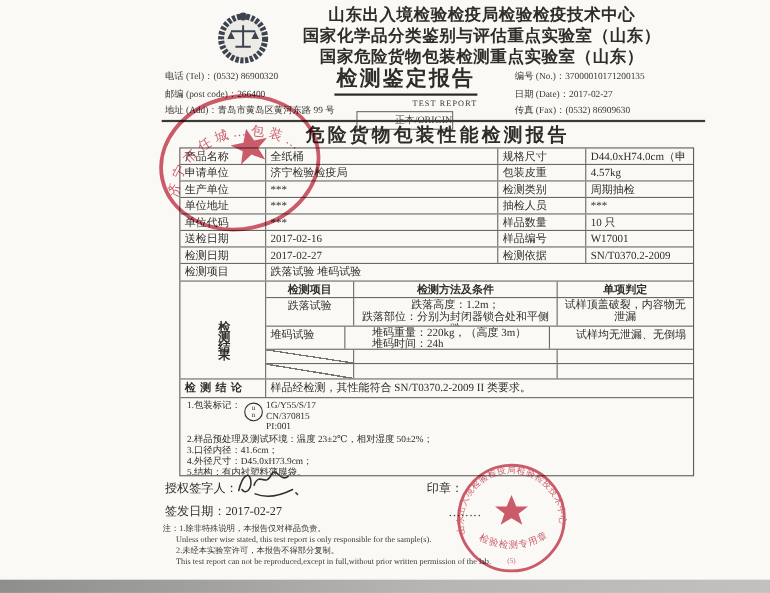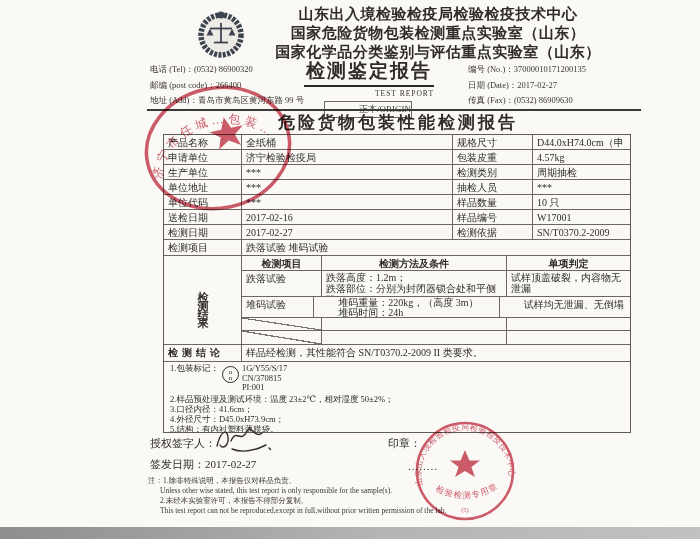--- a/index.html
+++ b/index.html
@@ -40,21 +40,21 @@
   .res-wrap{display:flex;border-bottom:1px solid #6b6863;}
   .side-cell{width:78px;border-right:1px solid #6b6863;box-sizing:border-box;
     display:flex;align-items:center;justify-content:center;}
   .side-label{writing-mode:vertical-rl;text-orientation:upright;
     letter-spacing:9px;font-size:11px;font-weight:bold;}
   .res-grid{width:388px;}
   .res-tr{display:flex;border-bottom:1px solid #6b6863;box-sizing:border-box;}
   .res-tr:last-child{border-bottom:none;}
   .rc-name{width:80px;} .rc-method{width:185px;} .rc-verdict{width:123px;}
   .res-head .cell{font-weight:bold;text-align:center;}
-  .rh15{height:15px;} .rh26{height:26px;} .rh21{height:21px;gap:20px;} .rh13{height:13px;}
+  .rh15{height:15px;} .rh26{height:26px;text-align:center;} .rh21{height:21px;gap:20px;} .rh13{height:13px;}
   .diag{background:linear-gradient(to top right,
       transparent 47.5%,#76736e 47.5%,#76736e 52.5%,transparent 52.5%);}
   .concl-lbl{letter-spacing:4px;font-weight:bold;}
   .remark-row{display:flex;height:70px;}
   .remark-lbl{display:flex;align-items:center;justify-content:center;font-size:10px;}
   .remark-content{padding:2px 6px;font-size:8.5px;line-height:9.5px;width:388px;
     box-sizing:border-box;}
   .mark-row{display:flex;align-items:flex-start;gap:3px;margin-bottom:1px;}
   .un-mark{width:15px;height:15px;border:1.3px solid #2f2c29;border-radius:50%;
     display:inline-flex;flex-direction:column;align-items:center;justify-content:center;
@@ -82,22 +82,22 @@
     <path d="M25,13 v19"></path>
     <path d="M14,18.5 h22"></path>
     <path d="M18,32.5 h14"></path>
   </g>
   <path d="M14,18.5 l-3.4,7 h6.8 z" fill="#3d4450"></path>
   <path d="M36,18.5 l-3.4,7 h6.8 z" fill="#3d4450"></path>
 </svg>
 
 <div class="abs org-block">
   <div class="org-line">山东出入境检验检疫局检验检疫技术中心</div>
+  <div class="org-line">国家化学品分类鉴别与评估重点实验室（山东）</div>
   <div class="org-line">国家危险货物包装检测重点实验室（山东）</div>
-  <div class="org-line">国家化学品分类鉴别与评估重点实验室（山东）</div>
 </div>
 
 <div class="abs contact">
   <div>电话 (Tel)：(0532) 86900320</div>
   <div>邮编 (post code)：266400</div>
   <div>地址 (Add)：青岛市黄岛区黄河东路 99 号</div>
 </div>
 
 <div class="abs title-block">
   <div class="big-title">检测鉴定报告</div>

